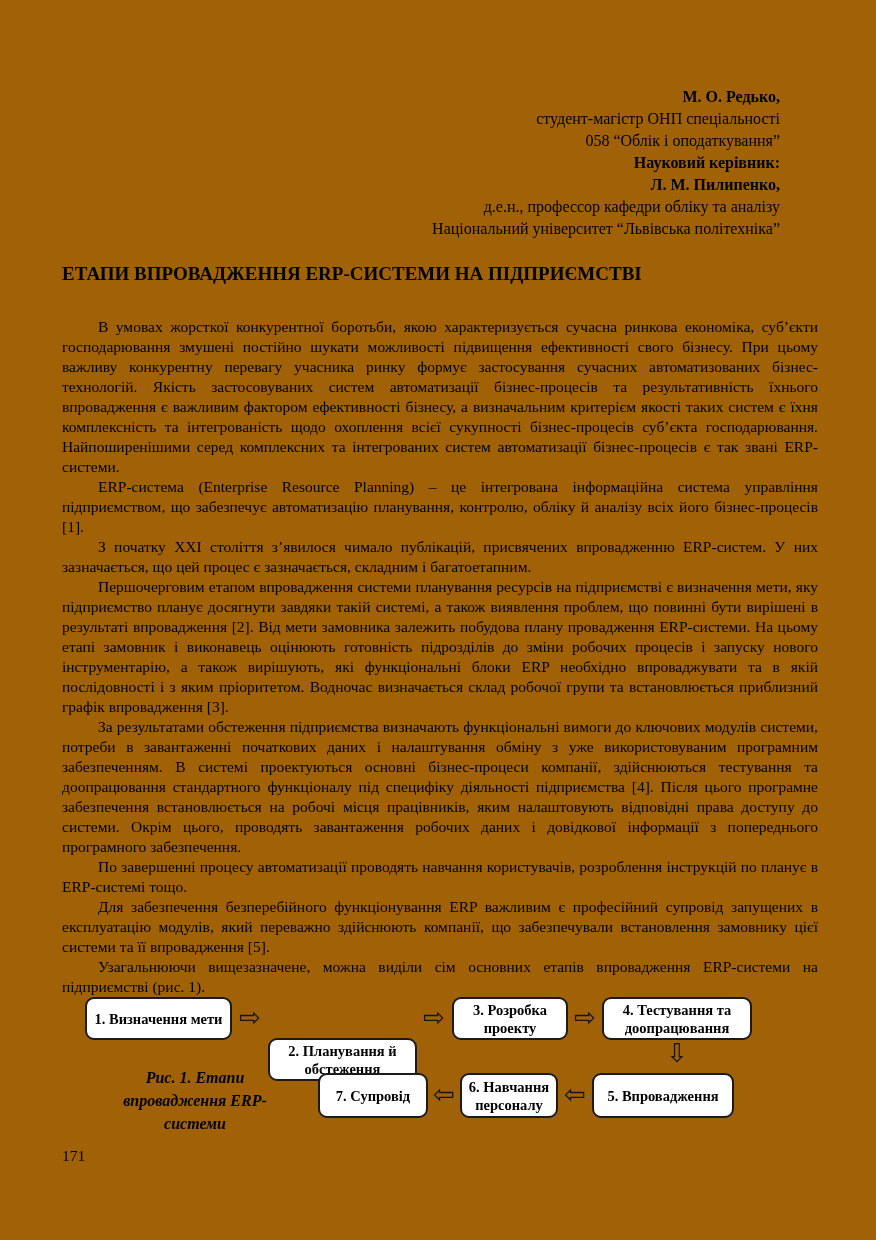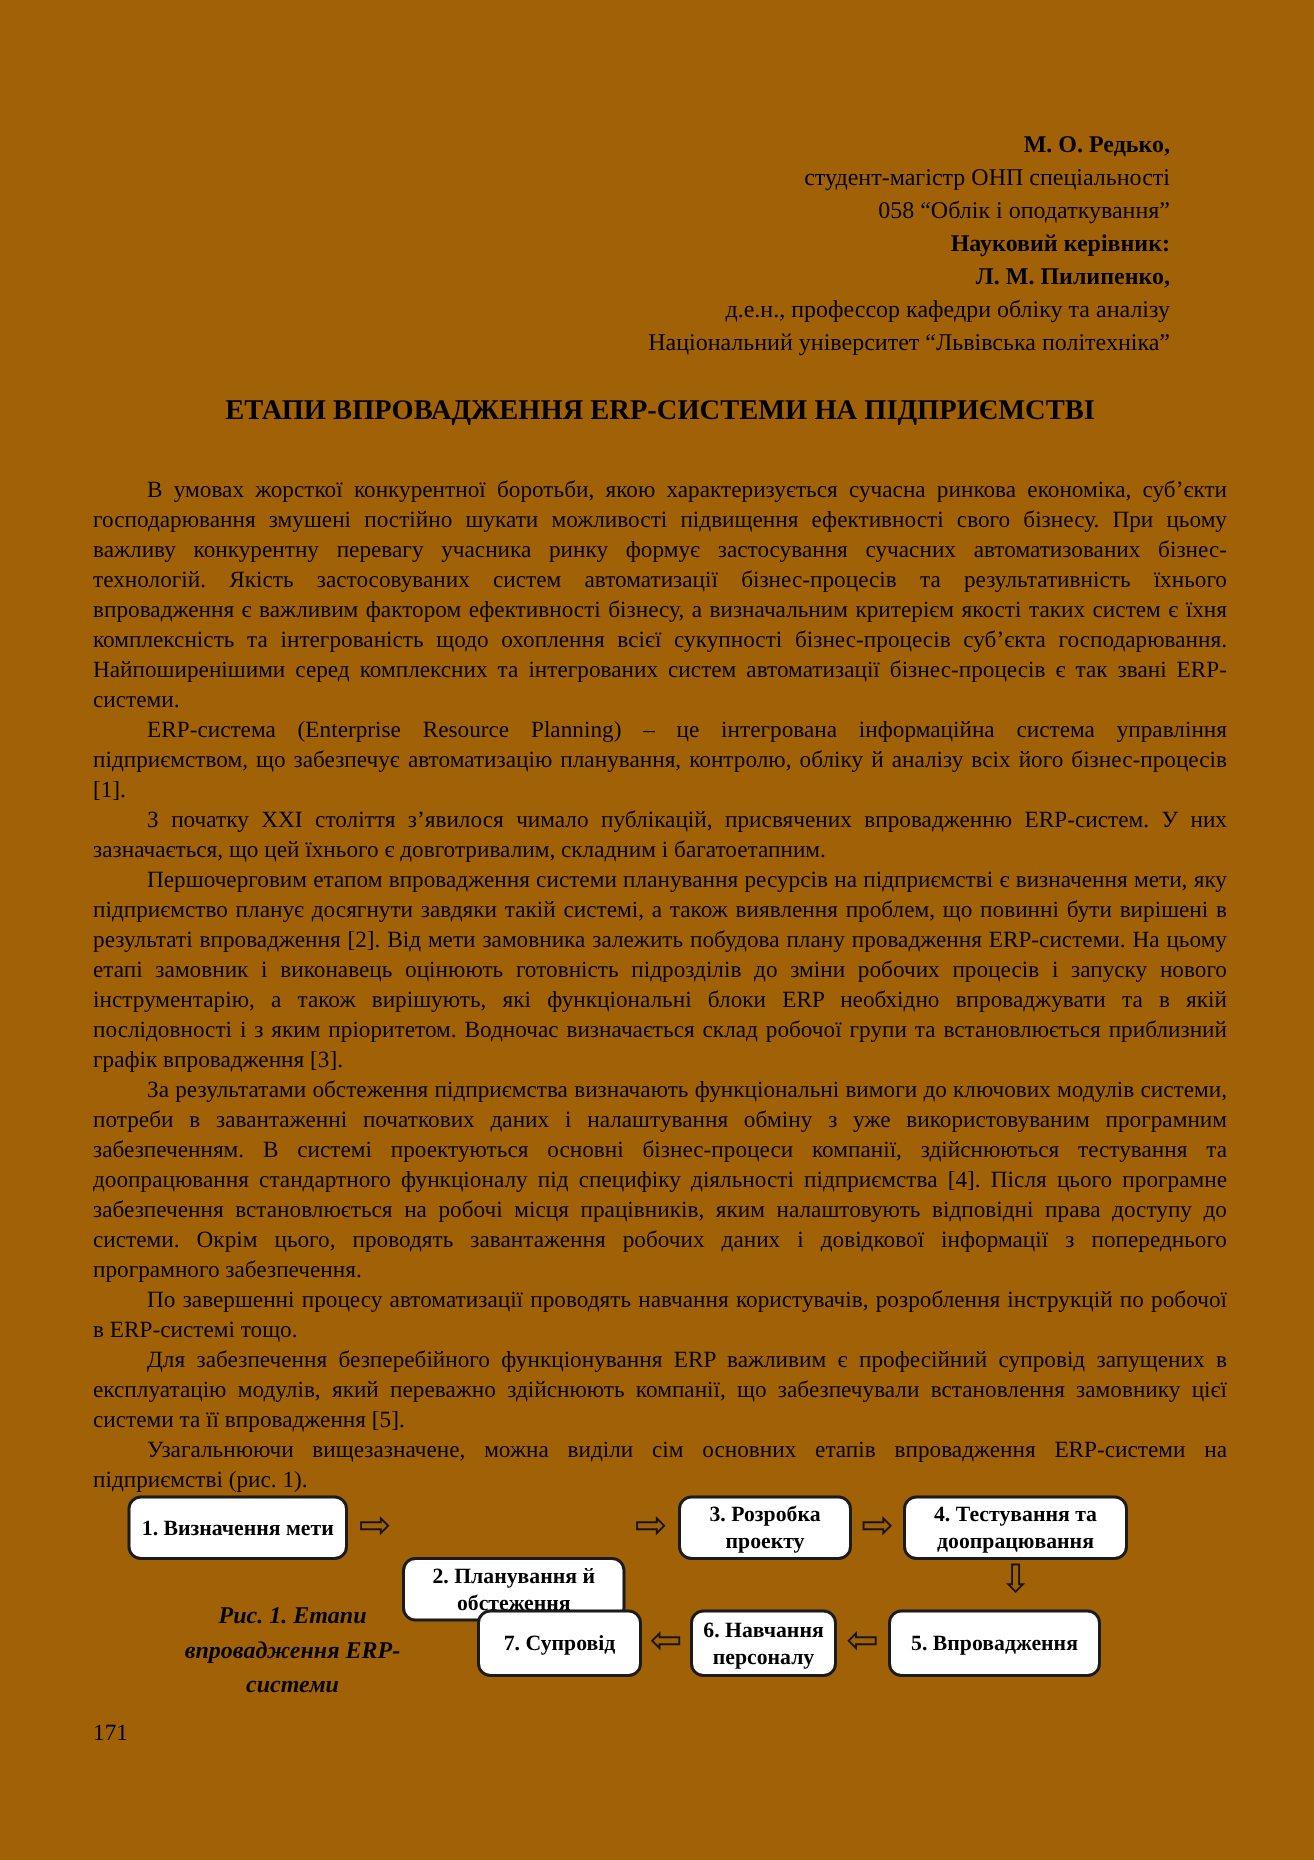--- a/index.html
+++ b/index.html
@@ -18,21 +18,20 @@
   .byline {
     text-align: right;
     font-size: 16px;
     line-height: 22px;
     padding-right: 38px;
   }
   .byline .bold { font-weight: bold; }
   .title {
     margin-top: 22px;
     margin-bottom: 31px;
-    text-align: center;
     font-weight: bold;
     font-size: 19px;
     line-height: 24px;
   }
   .bodytext p {
     text-align: justify;
     text-indent: 36px;
     font-size: 15.5px;
     line-height: 20px;
   }
@@ -94,24 +93,24 @@
     <div class="bold">Л. М. Пилипенко,</div>
     <div>д.е.н., профессор кафедри обліку та аналізу</div>
     <div>Національний університет “Львівська політехніка”</div>
   </div>
 
   <h1 class="title">ЕТАПИ ВПРОВАДЖЕННЯ ERP-СИСТЕМИ НА ПІДПРИЄМСТВІ</h1>
 
   <div class="bodytext">
     <p>В умовах жорсткої конкурентної боротьби, якою характеризується сучасна ринкова економіка, суб’єкти господарювання змушені постійно шукати можливості підвищення ефективності свого бізнесу. При цьому важливу конкурентну перевагу учасника ринку формує застосування сучасних автоматизованих бізнес-технологій. Якість застосовуваних систем автоматизації бізнес-процесів та результативність їхнього впровадження є важливим фактором ефективності бізнесу, а визначальним критерієм якості таких систем є їхня комплексність та інтегрованість щодо охоплення всієї сукупності бізнес-процесів суб’єкта господарювання. Найпоширенішими серед комплексних та інтегрованих систем автоматизації бізнес-процесів є так звані ERP-системи.</p>
     <p>ERP-система (Enterprise Resource Planning) – це інтегрована інформаційна система управління підприємством, що забезпечує автоматизацію планування, контролю, обліку й аналізу всіх його бізнес-процесів [1].</p>
-    <p>З початку XXI століття з’явилося чимало публікацій, присвячених впровадженню ERP-систем. У них зазначається, що цей їхнього є довготривалим, складним і багатоетапним.</p>
+    <p>З початку XXI століття з’явилося чимало публікацій, присвячених впровадженню ERP-систем. У них зазначається, що цей процес є зазначається, складним і багатоетапним.</p>
     <p>Першочерговим етапом впровадження системи планування ресурсів на підприємстві є визначення мети, яку підприємство планує досягнути завдяки такій системі, а також виявлення проблем, що повинні бути вирішені в результаті впровадження [2]. Від мети замовника залежить побудова плану провадження ERP-системи. На цьому етапі замовник і виконавець оцінюють готовність підрозділів до зміни робочих процесів і запуску нового інструментарію, а також вирішують, які функціональні блоки ERP необхідно впроваджувати та в якій послідовності і з яким пріоритетом. Водночас визначається склад робочої групи та встановлюється приблизний графік впровадження [3].</p>
     <p>За результатами обстеження підприємства визначають функціональні вимоги до ключових модулів системи, потреби в завантаженні початкових даних і налаштування обміну з уже використовуваним програмним забезпеченням. В системі проектуються основні бізнес-процеси компанії, здійснюються тестування та доопрацювання стандартного функціоналу під специфіку діяльності підприємства [4]. Після цього програмне забезпечення встановлюється на робочі місця працівників, яким налаштовують відповідні права доступу до системи. Окрім цього, проводять завантаження робочих даних і довідкової інформації з попереднього програмного забезпечення.</p>
-    <p>По завершенні процесу автоматизації проводять навчання користувачів, розроблення інструкцій по робочої в ERP-системі тощо.</p>
+    <p>По завершенні процесу автоматизації проводять навчання користувачів, розроблення інструкцій по планує в ERP-системі тощо.</p>
     <p>Для забезпечення безперебійного функціонування ERP важливим є професійний супровід запущених в експлуатацію модулів, який переважно здійснюють компанії, що забезпечували встановлення замовнику цієї системи та її впровадження [5].</p>
     <p>Узагальнюючи вищезазначене, можна виділи сім основних етапів впровадження ERP-системи на підприємстві (рис. 1).</p>
   </div>
 
   <div class="figure-area">
     <div class="fbox" id="fbox1">1. Визначення мети</div>
     <div class="farrow" id="farr1">⇨</div>
     <div class="fbox" id="fbox2">2. Планування й обстеження</div>
     <div class="farrow" id="farr2">⇨</div>
     <div class="fbox" id="fbox3">3. Розробка проекту</div>

